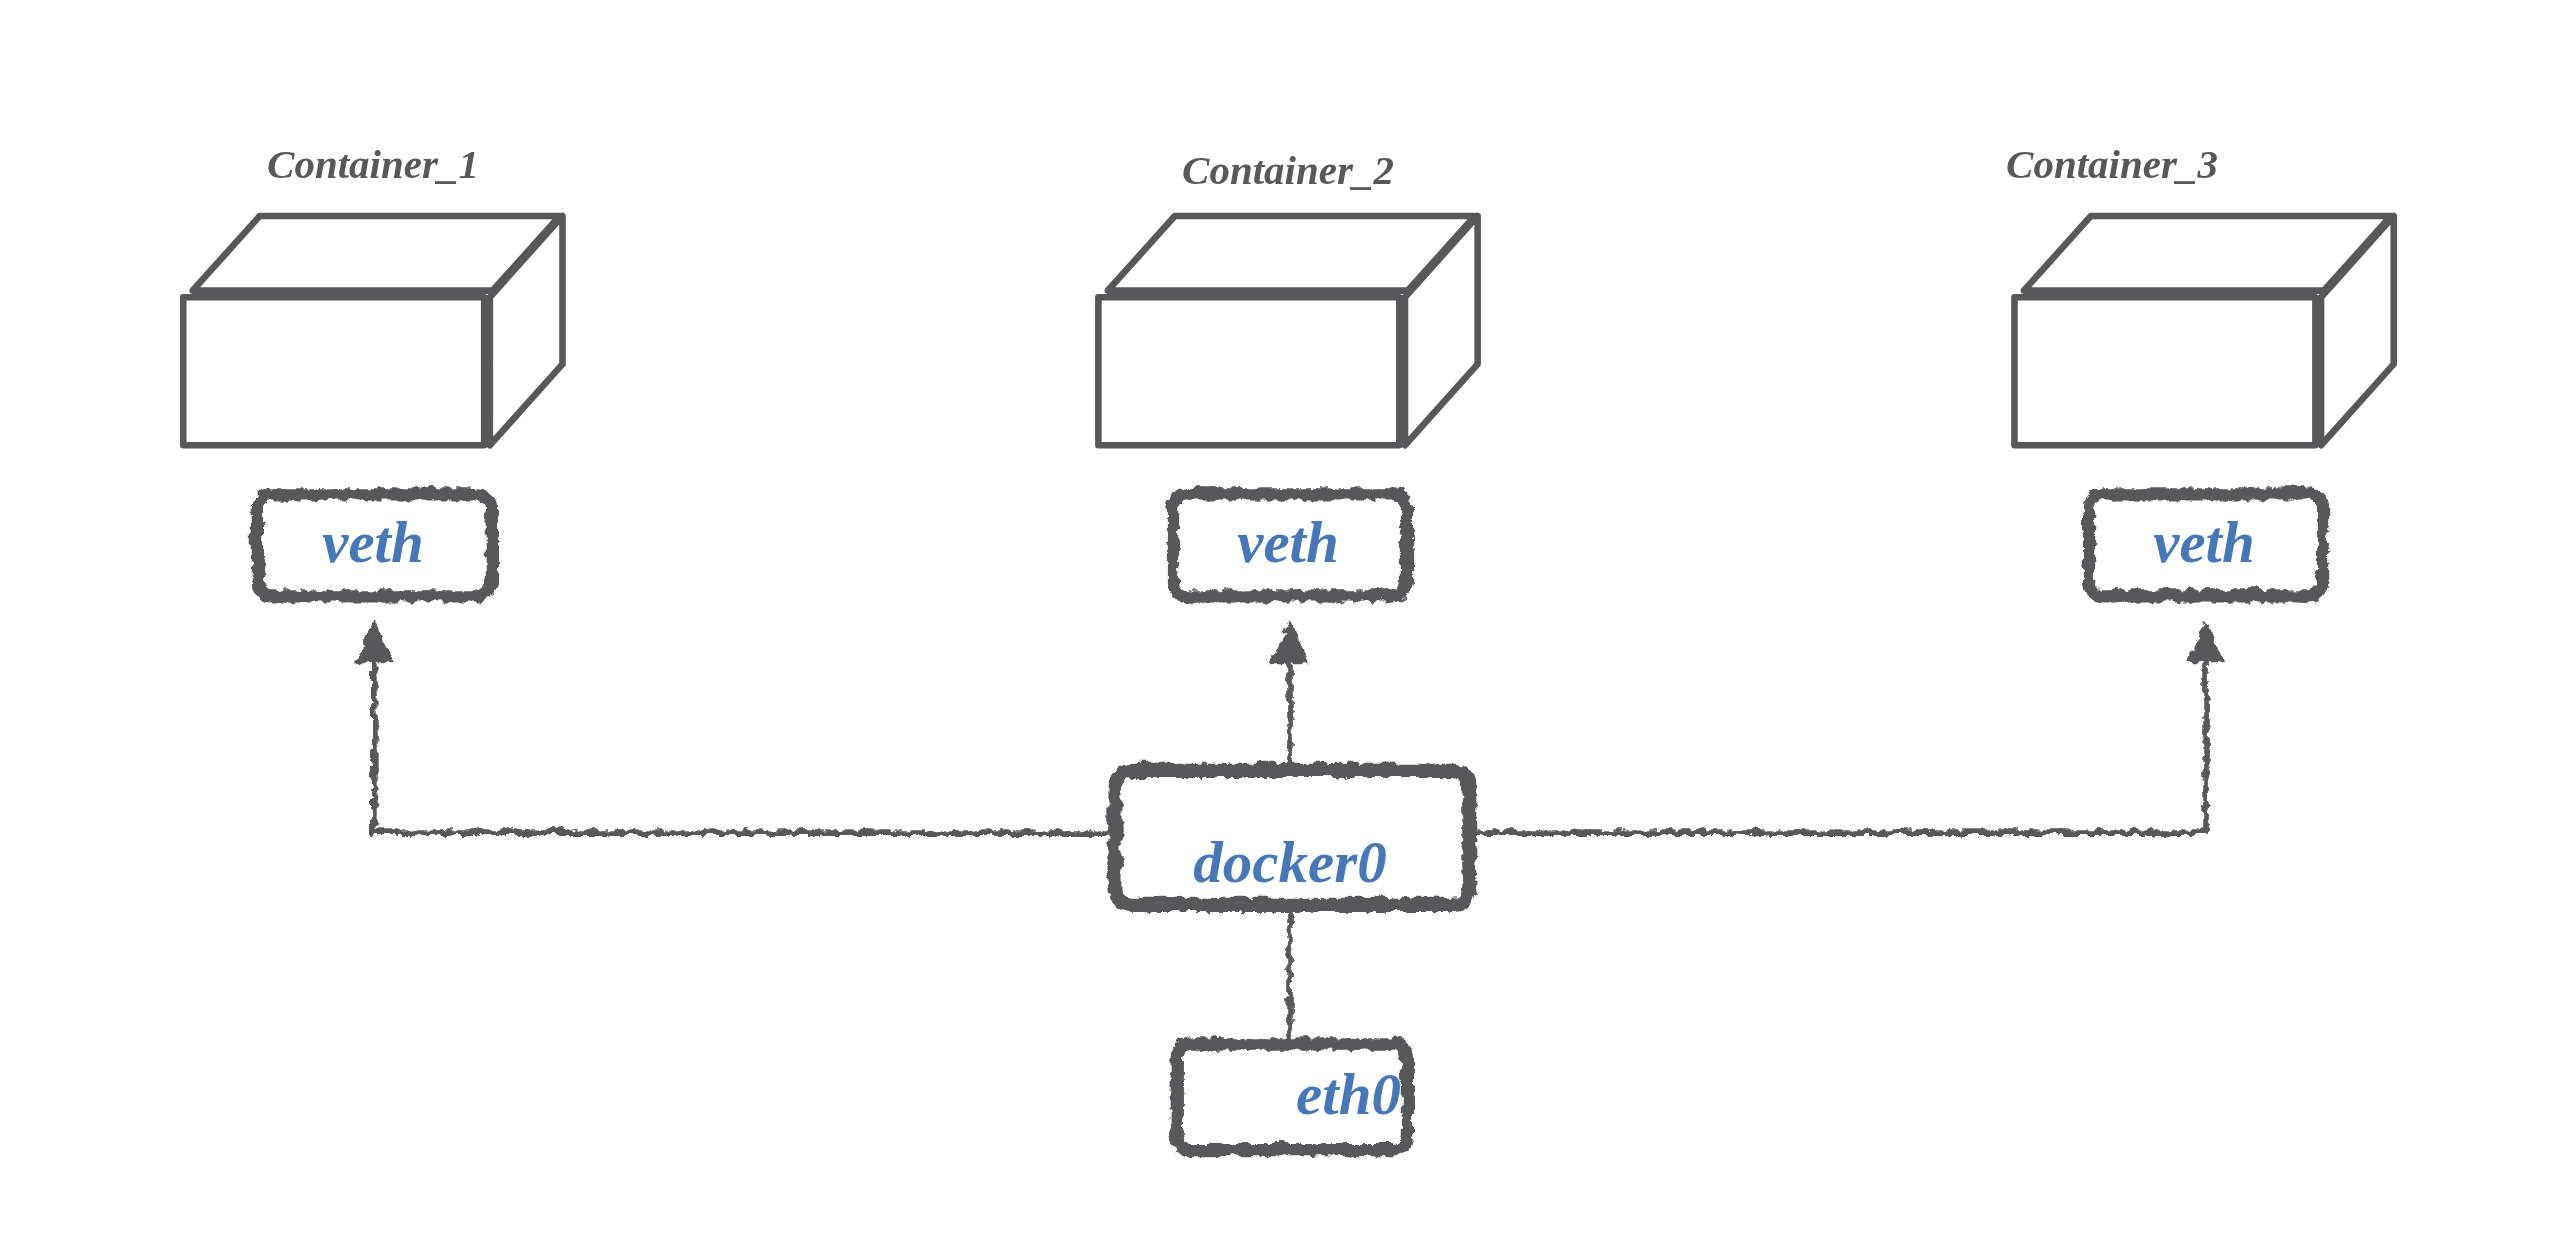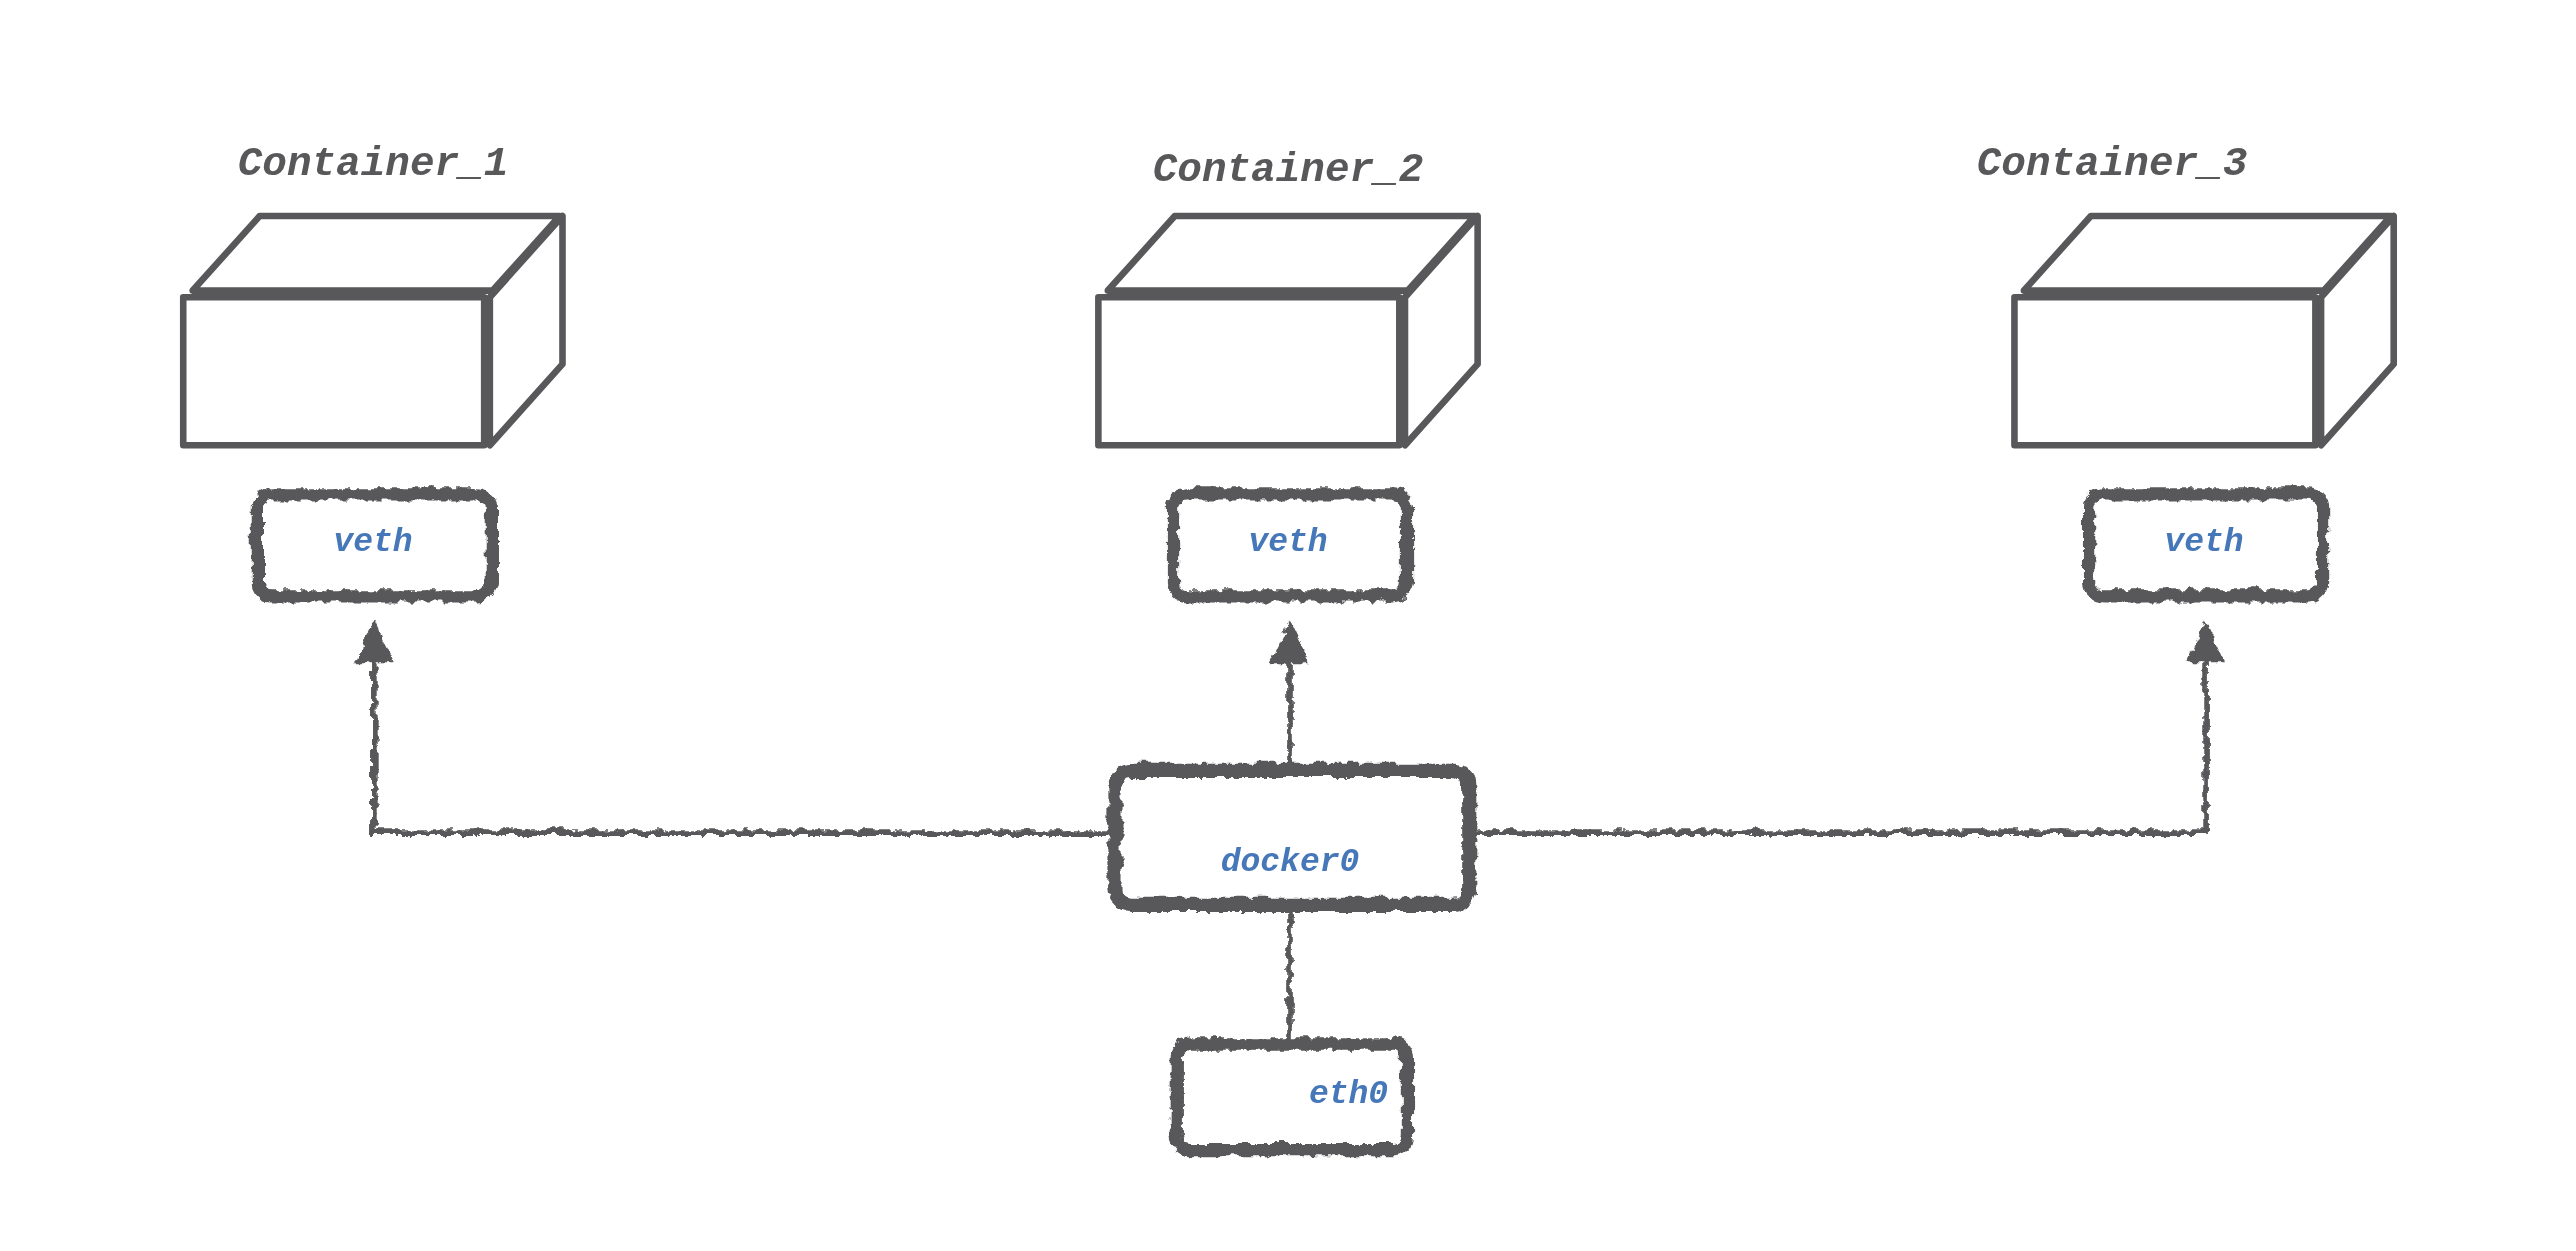--- a/index.html
+++ b/index.html
@@ -6,42 +6,42 @@
     --ink:#58585a;
     --accent:#4677b8;
     --background:#ffffff;
   }
   html,body{margin:0;padding:0;background:var(--background);}
   .stage{
     position:relative;
     width:2576px;
     height:1251px;
     background:var(--background);
-    font-family:Liberation Mono, monospace;
+    font-family:Liberation Serif, serif;
     overflow:hidden;
   }
   .layer{position:absolute;left:0;top:0;}
   .label{
     position:absolute;
     display:flex;
     align-items:center;
     justify-content:center;
     font-style:italic;
     font-weight:bold;
     white-space:nowrap;
     user-select:none;
   }
   .title{
     color:var(--ink);
     font-size:41px;
     letter-spacing:0px;
   }
   .iface{
     color:var(--accent);
-    font-size:33px;
+    font-size:59px;
   }
   .face{fill:#ffffff;stroke:var(--ink);stroke-width:7;stroke-linejoin:round;stroke-linecap:round;}
   .sketchbox{fill:#ffffff;stroke:var(--ink);stroke-linejoin:round;}
   .wire{fill:none;stroke:var(--ink);stroke-width:6;stroke-linejoin:miter;stroke-linecap:butt;}
   .head{fill:var(--ink);stroke:none;}
 </style>
 </head>
 <body>
 
 <div class="stage">

